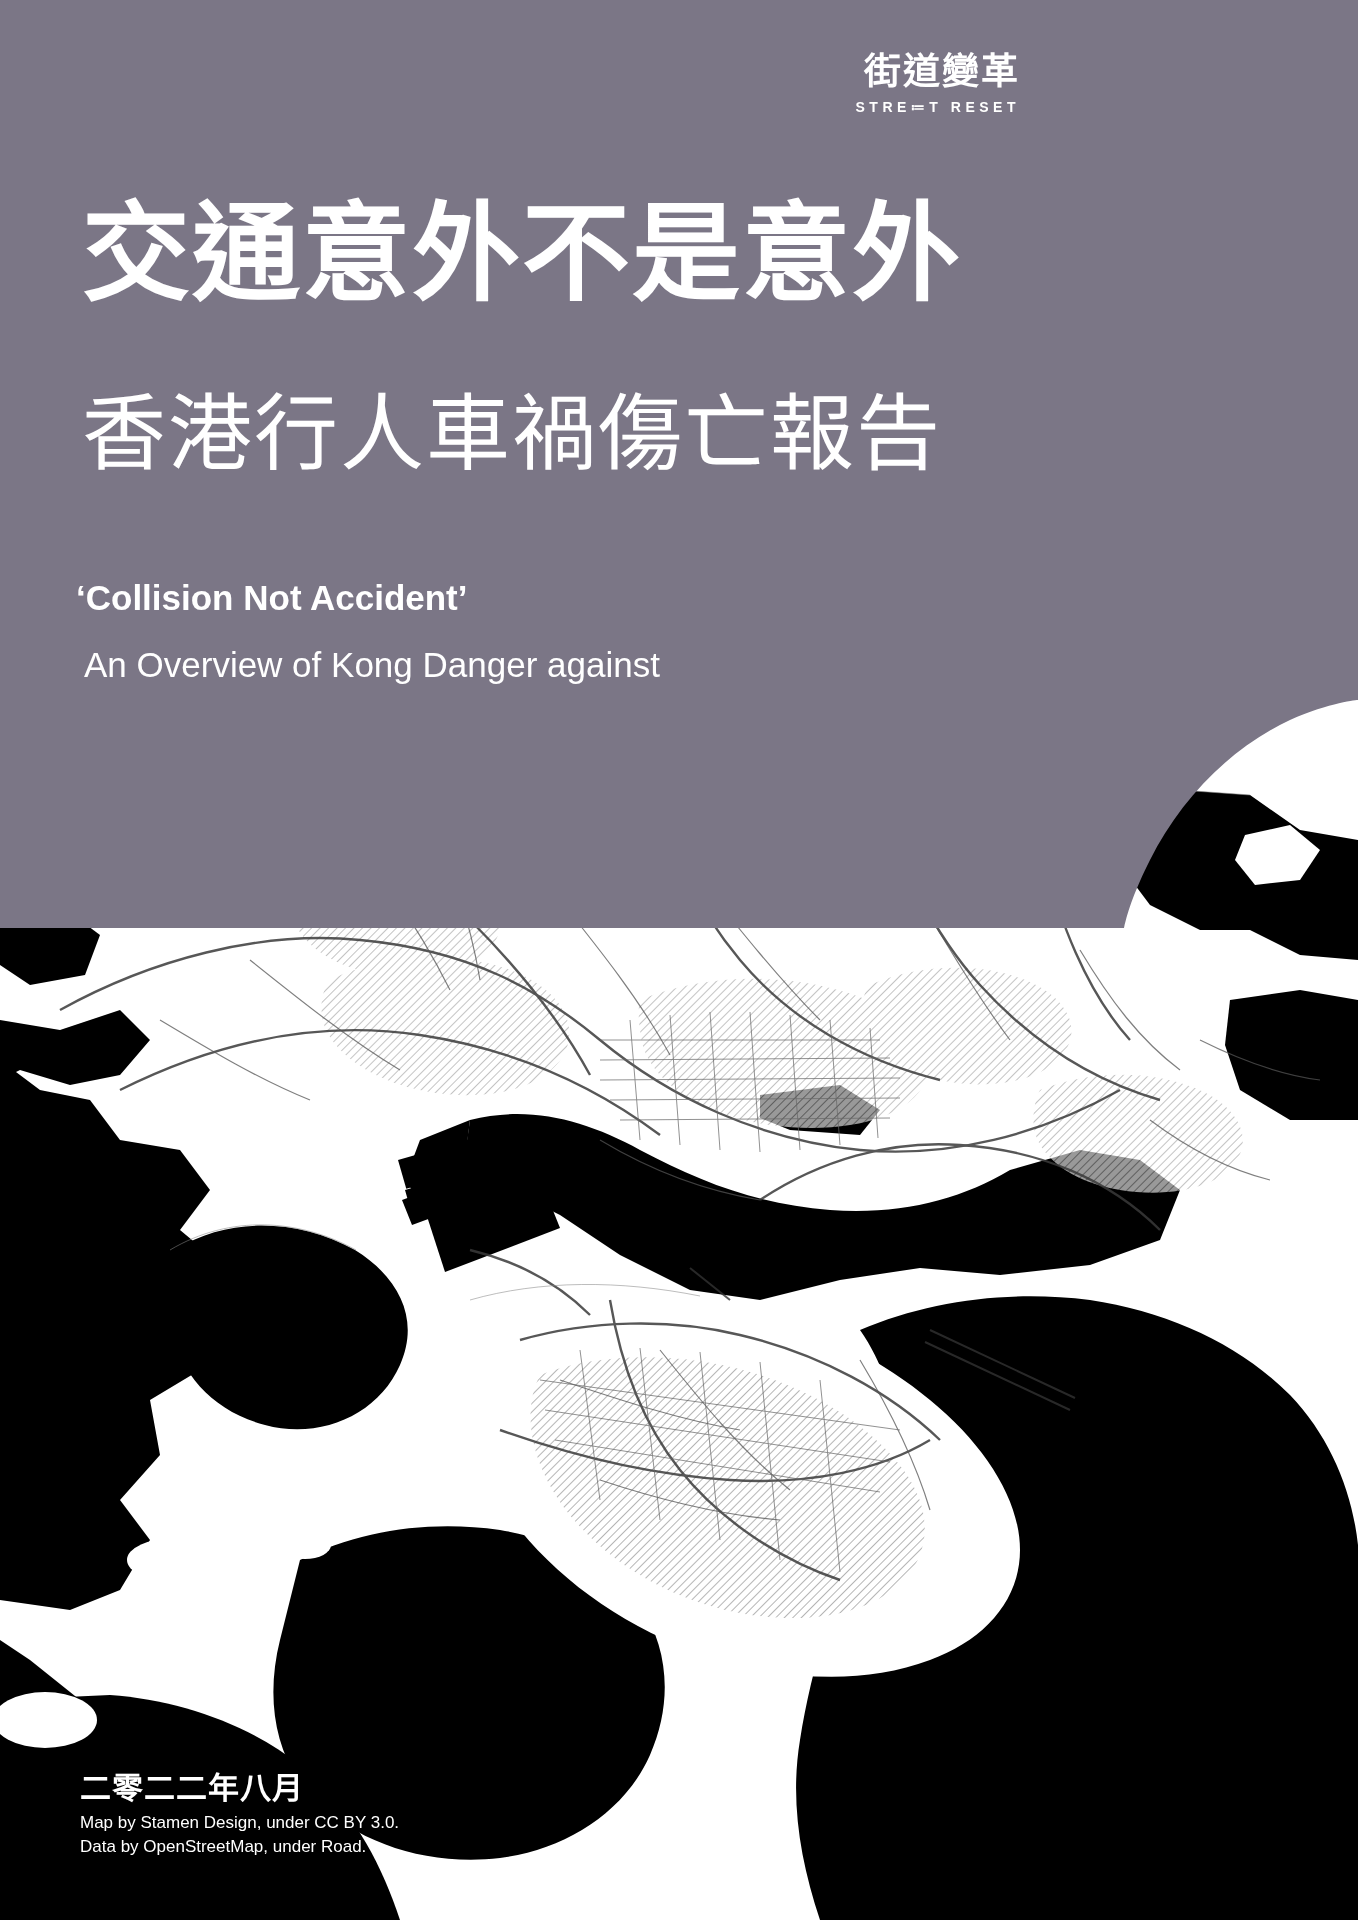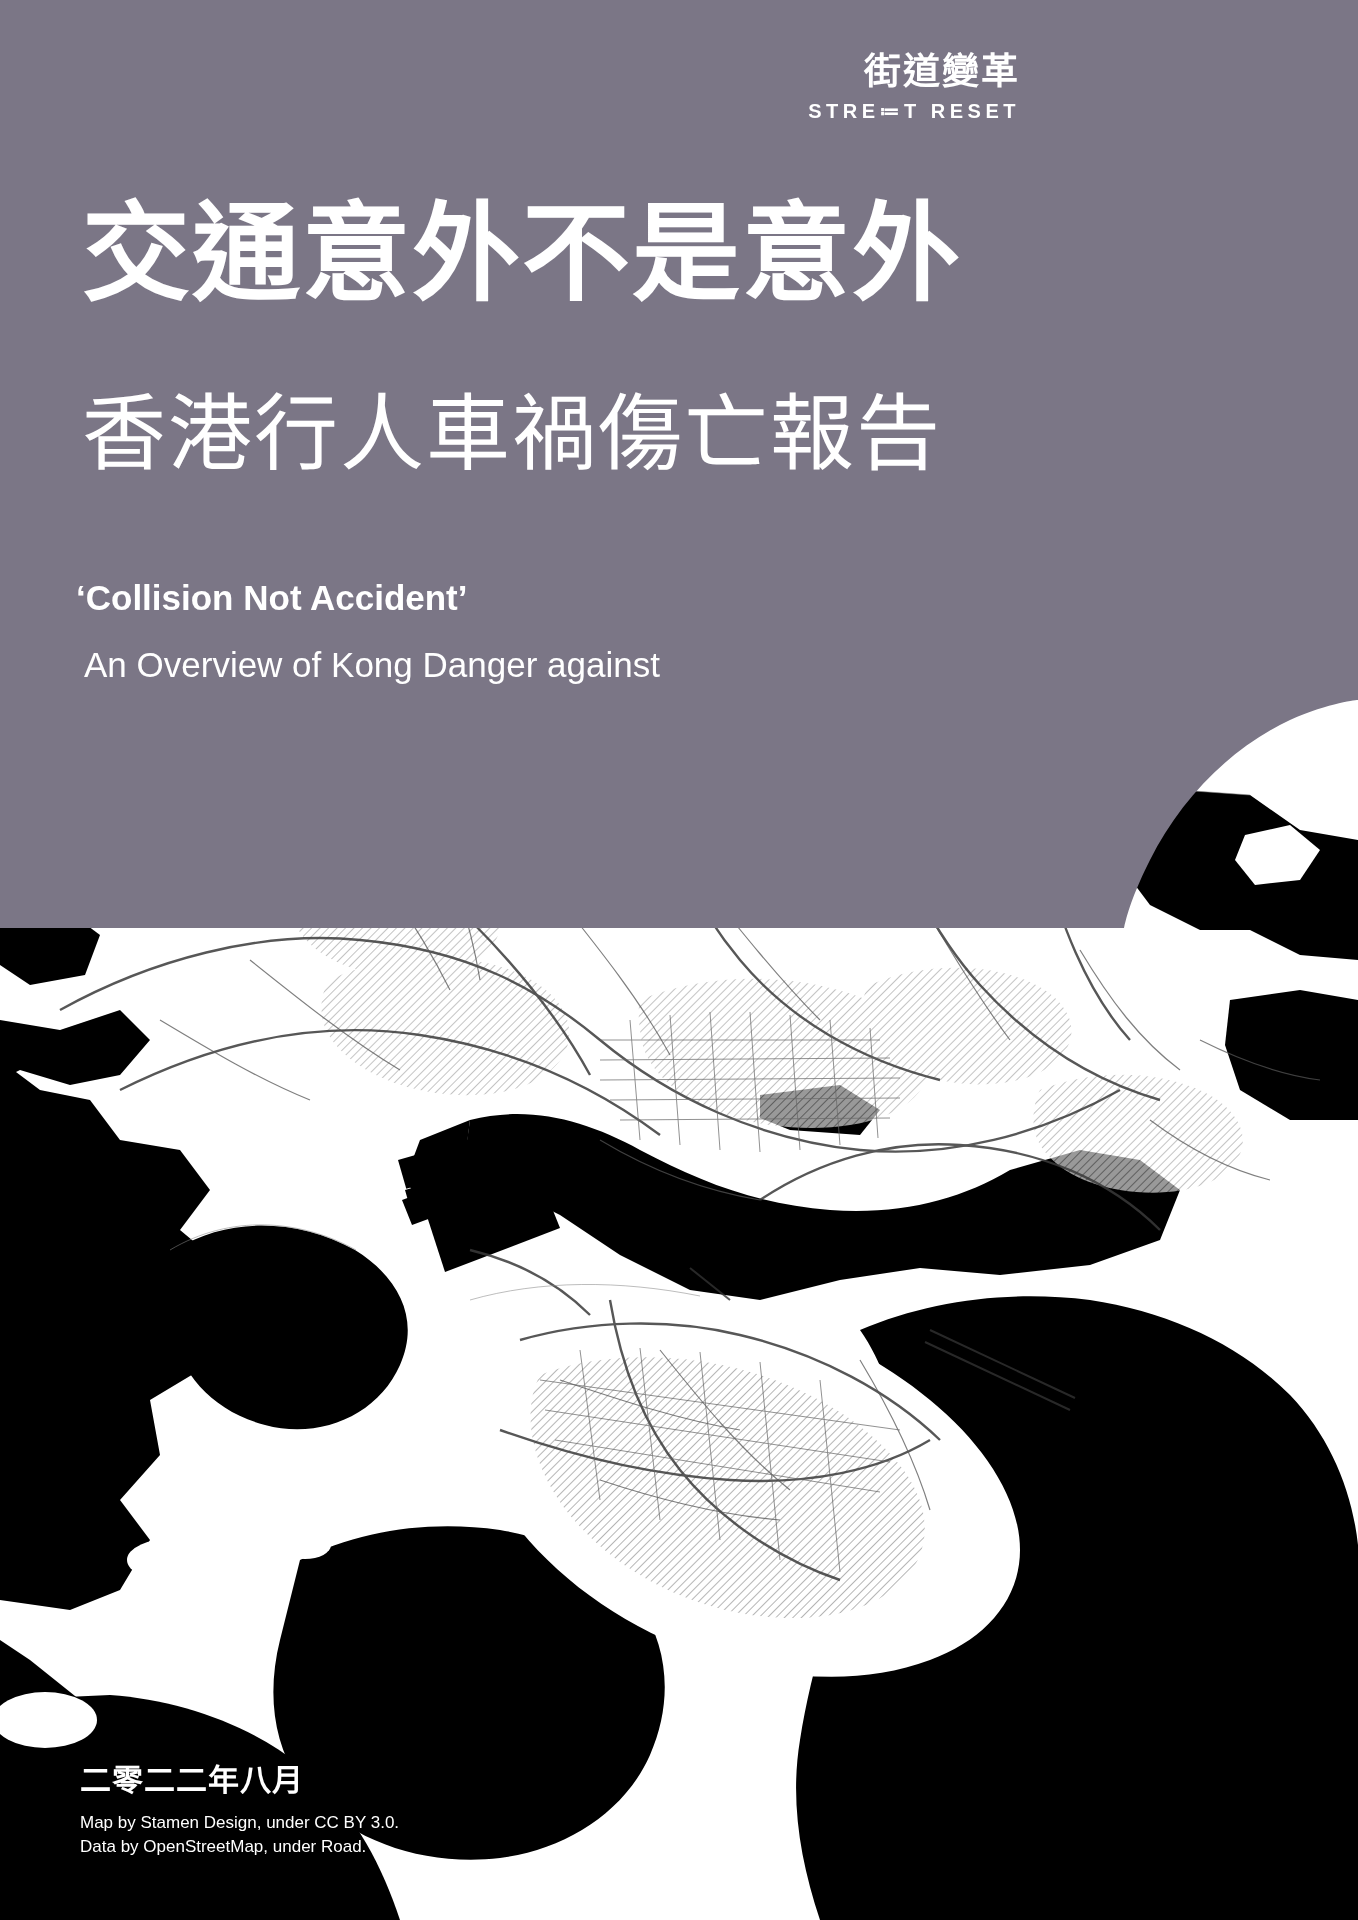--- a/index.html
+++ b/index.html
@@ -60,21 +60,21 @@
   }
   .brand-cn {
     font-size: 37px;
     font-weight: bold;
     letter-spacing: 2px;
     line-height: 1.1;
     white-space: nowrap;
   }
   .brand-en {
     margin-top: 7px;
-    font-size: 20px;
+    font-size: 14px;
     font-weight: bold;
     letter-spacing: 4.5px;
     line-height: 1.1;
     white-space: nowrap;
     text-align: right;
   }
 
   
   .title-cn-main {
     position: absolute;
@@ -126,21 +126,21 @@
     position: absolute;
     left: 80px;
     bottom: 60px;
     color: #ffffff;
   }
   .footer-date {
     font-size: 31px;
     font-weight: bold;
     letter-spacing: 1px;
     line-height: 1.2;
-    margin-bottom: 12px;
+    margin-bottom: 4px;
   }
   .footer-credit {
     font-size: 17px;
     line-height: 1.45;
   }
 </style>
 </head>
 <body>
 
 <div class="map-layer">

